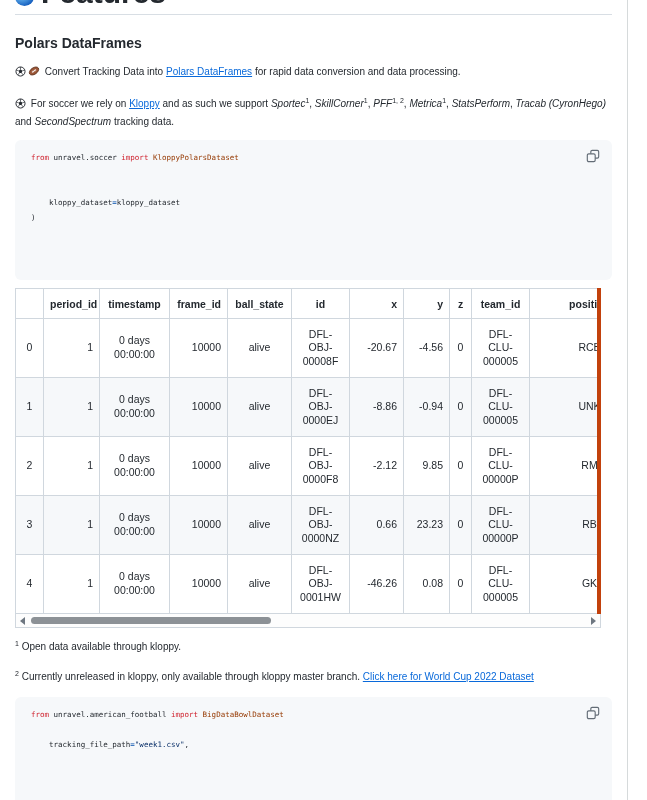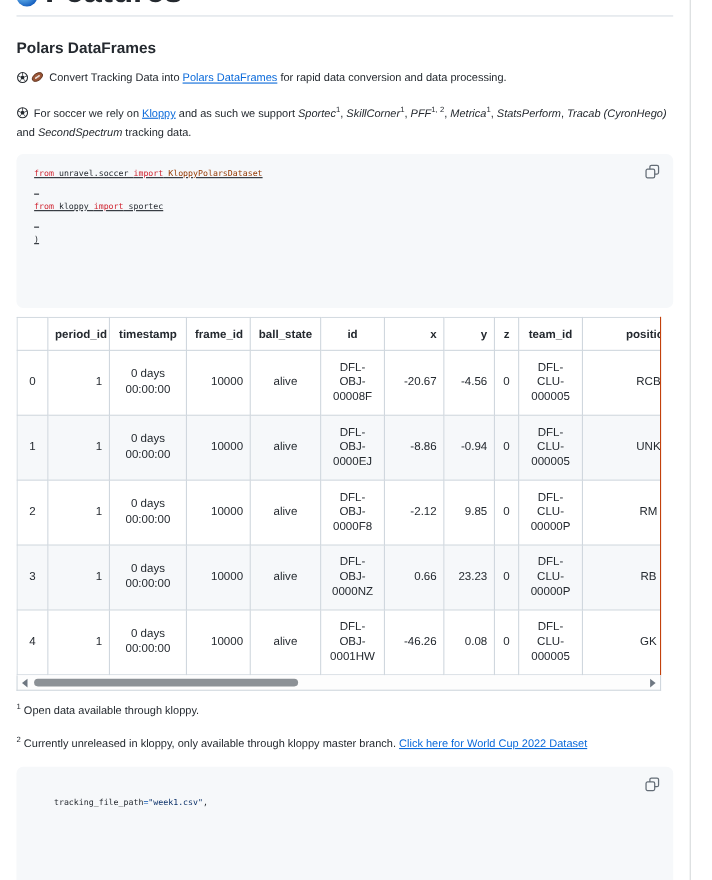--- a/index.html
+++ b/index.html
@@ -32,32 +32,32 @@
   strong { font-weight:400; }
   sup { font-size:7px; vertical-align:super; line-height:0; }
   a { color:#0969da; text-decoration:underline; cursor:pointer; }
   .emoji { display:inline-block; vertical-align:-2px; margin-right:2px; }
 
   .code-block {
     position:relative; background:#f6f8fa; border-radius:6px;
     width:597px; padding:10px 16px;
     font-family:"DejaVu Sans Mono", monospace; font-size:7.5px; color:#24292f;
   }
-  .code-1 { margin-top:10px; height:140px;text-decoration:underline; }
+  .code-1 { margin-top:10px; height:140px; }
   .code-2 { margin-top:12px; height:110px; }
   .cl { line-height:15px; white-space:pre; }
   .tk-k{color:#cf222e;} .tk-i{color:#953800;} .tk-c{color:#8250df;}
   .tk-f{color:#0969da;} .tk-o{color:#0550ae;} .tk-s{color:#0a3069;} .tk-p{color:#24292f;}
   .copy-btn {
     position:absolute; top:8px; right:10px; width:18px; height:18px;
     background:transparent; border:none; padding:0; cursor:pointer;
   }
 
   .table-wrap { margin-top:8px; width:586px; }
-  .table-clip { width:586px; overflow:hidden; border-right:1px solid #c2410c; }
+  .table-clip { width:586px; overflow:hidden; border-right:4px solid #c2410c; }
   table.df { border-collapse:collapse; table-layout:fixed; width:634px; font-size:10.5px; }
   table.df th, table.df td { border:1px solid #d0d7de; padding:4px 6px; vertical-align:middle; }
   table.df th { font-weight:700; height:30px; white-space:nowrap; overflow:hidden; background:#ffffff; }
   table.df td { height:59px; line-height:1.3; overflow:hidden; }
   table.df tbody tr:nth-child(even) td { background:#f6f8fa; }
   .al{text-align:center;} .ar{text-align:right;} .ac{text-align:center;}
 
   .hscroll {
     width:586px; height:14px; display:flex; align-items:center;
     border:1px solid #d0d7de; border-top:none; background:#fdfdfd;
@@ -108,22 +108,22 @@
   <div class="code-block code-1" id="code1">
     <button class="copy-btn" title="Copy">
       <svg width="14" height="14" viewBox="0 0 16 16">
           <rect x="5.5" y="1.5" width="9" height="9" rx="1.6" fill="none" stroke="#636c76" stroke-width="1.3"></rect>
           <rect x="1.5" y="5.5" width="9" height="9" rx="1.6" fill="#f6f8fa" stroke="#636c76" stroke-width="1.3"></rect>
         </svg>
     </button>
     <div class="code-body">
         <div class="cl"><span class="tk-k">from</span><span class="tk-p"> unravel.soccer </span><span class="tk-k">import</span><span class="tk-i"> KloppyPolarsDataset</span></div>
         <div class="cl">&nbsp;</div>
-        <div class="cl"><span class="tk-k">from</span><span class="tk-p"> kloppy </span><span class="tk-k">import</span><span class="tk-p"> sportec</span></div>
         <div class="cl">&nbsp;</div>
+        <div class="cl"><span class="tk-p">    kloppy_dataset</span><span class="tk-o">=</span><span class="tk-p">kloppy_dataset</span></div>
         <div class="cl"><span class="tk-p">)</span></div>
       </div>
   </div>
 
   <div class="table-wrap">
     <div class="table-clip">
       <table class="df">
           <colgroup>
             <col style="width: 28px;">
             <col style="width: 56px;">
@@ -240,18 +240,19 @@
 
 
   <div class="code-block code-2" id="code2">
     <button class="copy-btn" title="Copy">
       <svg width="14" height="14" viewBox="0 0 16 16">
           <rect x="5.5" y="1.5" width="9" height="9" rx="1.6" fill="none" stroke="#636c76" stroke-width="1.3"></rect>
           <rect x="1.5" y="5.5" width="9" height="9" rx="1.6" fill="#f6f8fa" stroke="#636c76" stroke-width="1.3"></rect>
         </svg>
     </button>
     <div class="code-body">
+        <div class="cl"><span class="tk-k">from</span><span class="tk-p"> unravel.american_football </span><span class="tk-k">import</span><span class="tk-i"> BigDataBowlDataset</span></div>
         <div class="cl">&nbsp;</div>
         <div class="cl"><span class="tk-p">    tracking_file_path</span><span class="tk-o">=</span><span class="tk-s">"week1.csv"</span><span class="tk-p">,</span></div>
       </div>
   </div>
 
 </div>
 
 </body></html>

